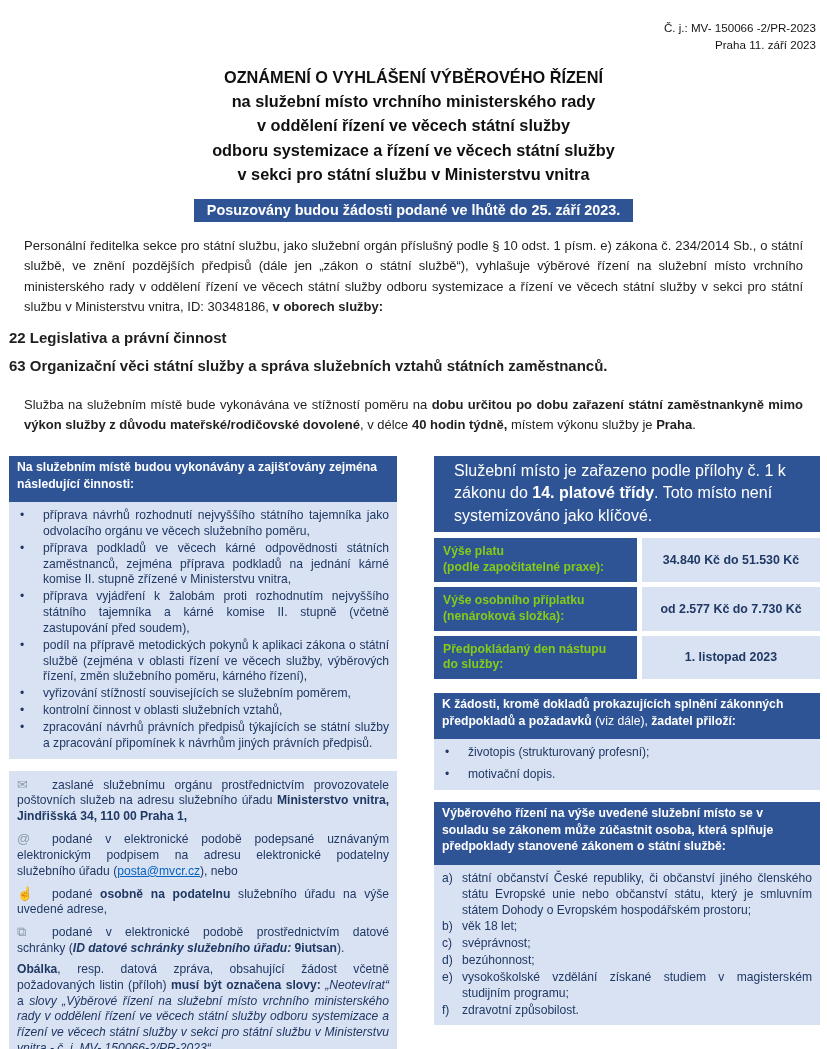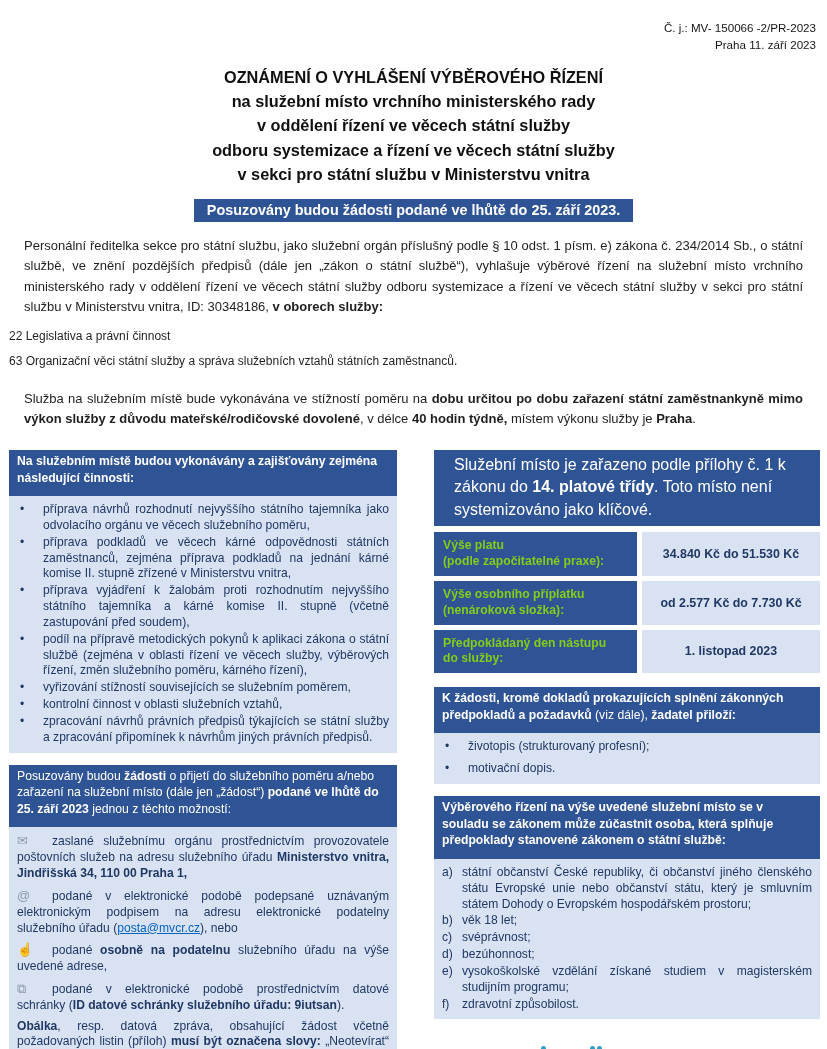--- a/index.html
+++ b/index.html
@@ -20,36 +20,36 @@
   .title{
     margin-top:11px;text-align:center;font-weight:bold;font-size:16.3px;
     line-height:1.5;white-space:pre-line;color:#101010;
   }
   .banner-wrap{text-align:center;margin-top:12px;}
   .banner{
     display:inline-block;background:var(--blue);color:#fff;font-weight:bold;
     font-size:14.4px;padding:3px 13px 4px;
   }
   .para{margin:14px 15px 0;font-size:13px;line-height:1.58;text-align:justify;}
-  .field-line{font-weight:normal;font-size:12px;margin:11px 0 0;}
+  .field-line{font-weight:bold;font-size:15px;margin:11px 0 0;}
   .cols{display:flex;gap:37px;margin-top:20px;align-items:flex-start;}
   .col-l{width:388px;flex:none;}
   .col-r{width:386px;flex:none;}
   .box{margin-bottom:12px;}
   .bh{
     background:var(--blue);color:#fff;padding:3px 8px 10px;
     font-size:12.2px;line-height:1.36;font-weight:normal;
   }
   .bh.allbold{font-weight:bold;}
   .bb{
     background:var(--lblue);color:var(--navy);padding:5px 8px 6px;
     font-size:12.1px;line-height:1.31;text-align:justify;
   }
   .b{font-weight:bold;}
-  .i{margin-top:30px;}
+  .i{font-style:italic;margin-top:30px;}
   .link{color:var(--link);text-decoration:underline;cursor:pointer;}
   .bli{display:flex;margin:1px 0;}
   .bli .mk{width:26px;flex:none;padding-left:3px;}
   .bli.gap{margin-top:6px;}
   .lli{display:flex;margin:1px 0;text-align:justify;}
   .lli .pf{width:20px;flex:none;}
   .ipara{margin:3px 0 5px;}
   .ipara:first-child{margin-top:0;}
   .pic{display:inline-block;width:35px;color:#8d9aab;font-size:13px;vertical-align:baseline;}
   .solid{background:var(--blue);color:#fff;padding:4px 20px 5px;font-size:16px;line-height:1.4;margin-bottom:6px;}
@@ -127,21 +127,20 @@
               <span>kontrolní činnost v oblasti služebních vztahů,</span>
             </div>
             <div class="bli">
               <span class="mk">•</span>
               <span>zpracování návrhů právních předpisů týkajících se státní služby a zpracování připomínek k návrhům jiných právních předpisů.</span>
             </div>
           </div>
       </div>
 
       <div class="box">
-        <div class="bh"><span>Posuzovány budou </span><span class="b">žádosti</span><span> o přijetí do služebního poměru a/nebo zařazení na služební místo (dále jen „žádost“) </span><span class="b">podané ve lhůtě do 25. září 2023</span><span> jednou z těchto možností:</span></div>
         <div class="bb">
             <p class="ipara"><span class="pic">✉</span><span>zaslané služebnímu orgánu prostřednictvím provozovatele poštovních služeb na adresu služebního úřadu </span><span class="b">Ministerstvo vnitra, Jindřišská 34, 110 00 Praha 1,</span></p>
             <p class="ipara"><span class="pic">@</span><span>podané v elektronické podobě podepsané uznávaným elektronickým podpisem na adresu elektronické podatelny služebního úřadu (</span><span class="link">posta@mvcr.cz</span><span>), nebo</span></p>
             <p class="ipara"><span class="pic">☝</span><span>podané </span><span class="b">osobně na podatelnu</span><span> služebního úřadu na výše uvedené adrese,</span></p>
             <p class="ipara"><span class="pic">⧉</span><span>podané v elektronické podobě prostřednictvím datové schránky (</span><span class="b i">ID datové schránky služebního úřadu:</span><span> </span><span class="b">9iutsan</span><span>).</span></p>
             <p class="ipara"><span class="b">Obálka</span><span>, resp. datová zpráva, obsahující žádost včetně požadovaných listin (příloh) </span><span class="b">musí být označena slovy:</span><span> </span><span class="i">„Neotevírat“</span><span> a </span><span class="i">slovy „Výběrové řízení na služební místo vrchního ministerského rady v oddělení řízení ve věcech státní služby odboru systemizace a řízení ve věcech státní služby v sekci pro státní službu v Ministerstvu vnitra - č. j. MV- 150066-2/PR-2023“.</span></p>
           </div>
       </div>
 
     </div>

